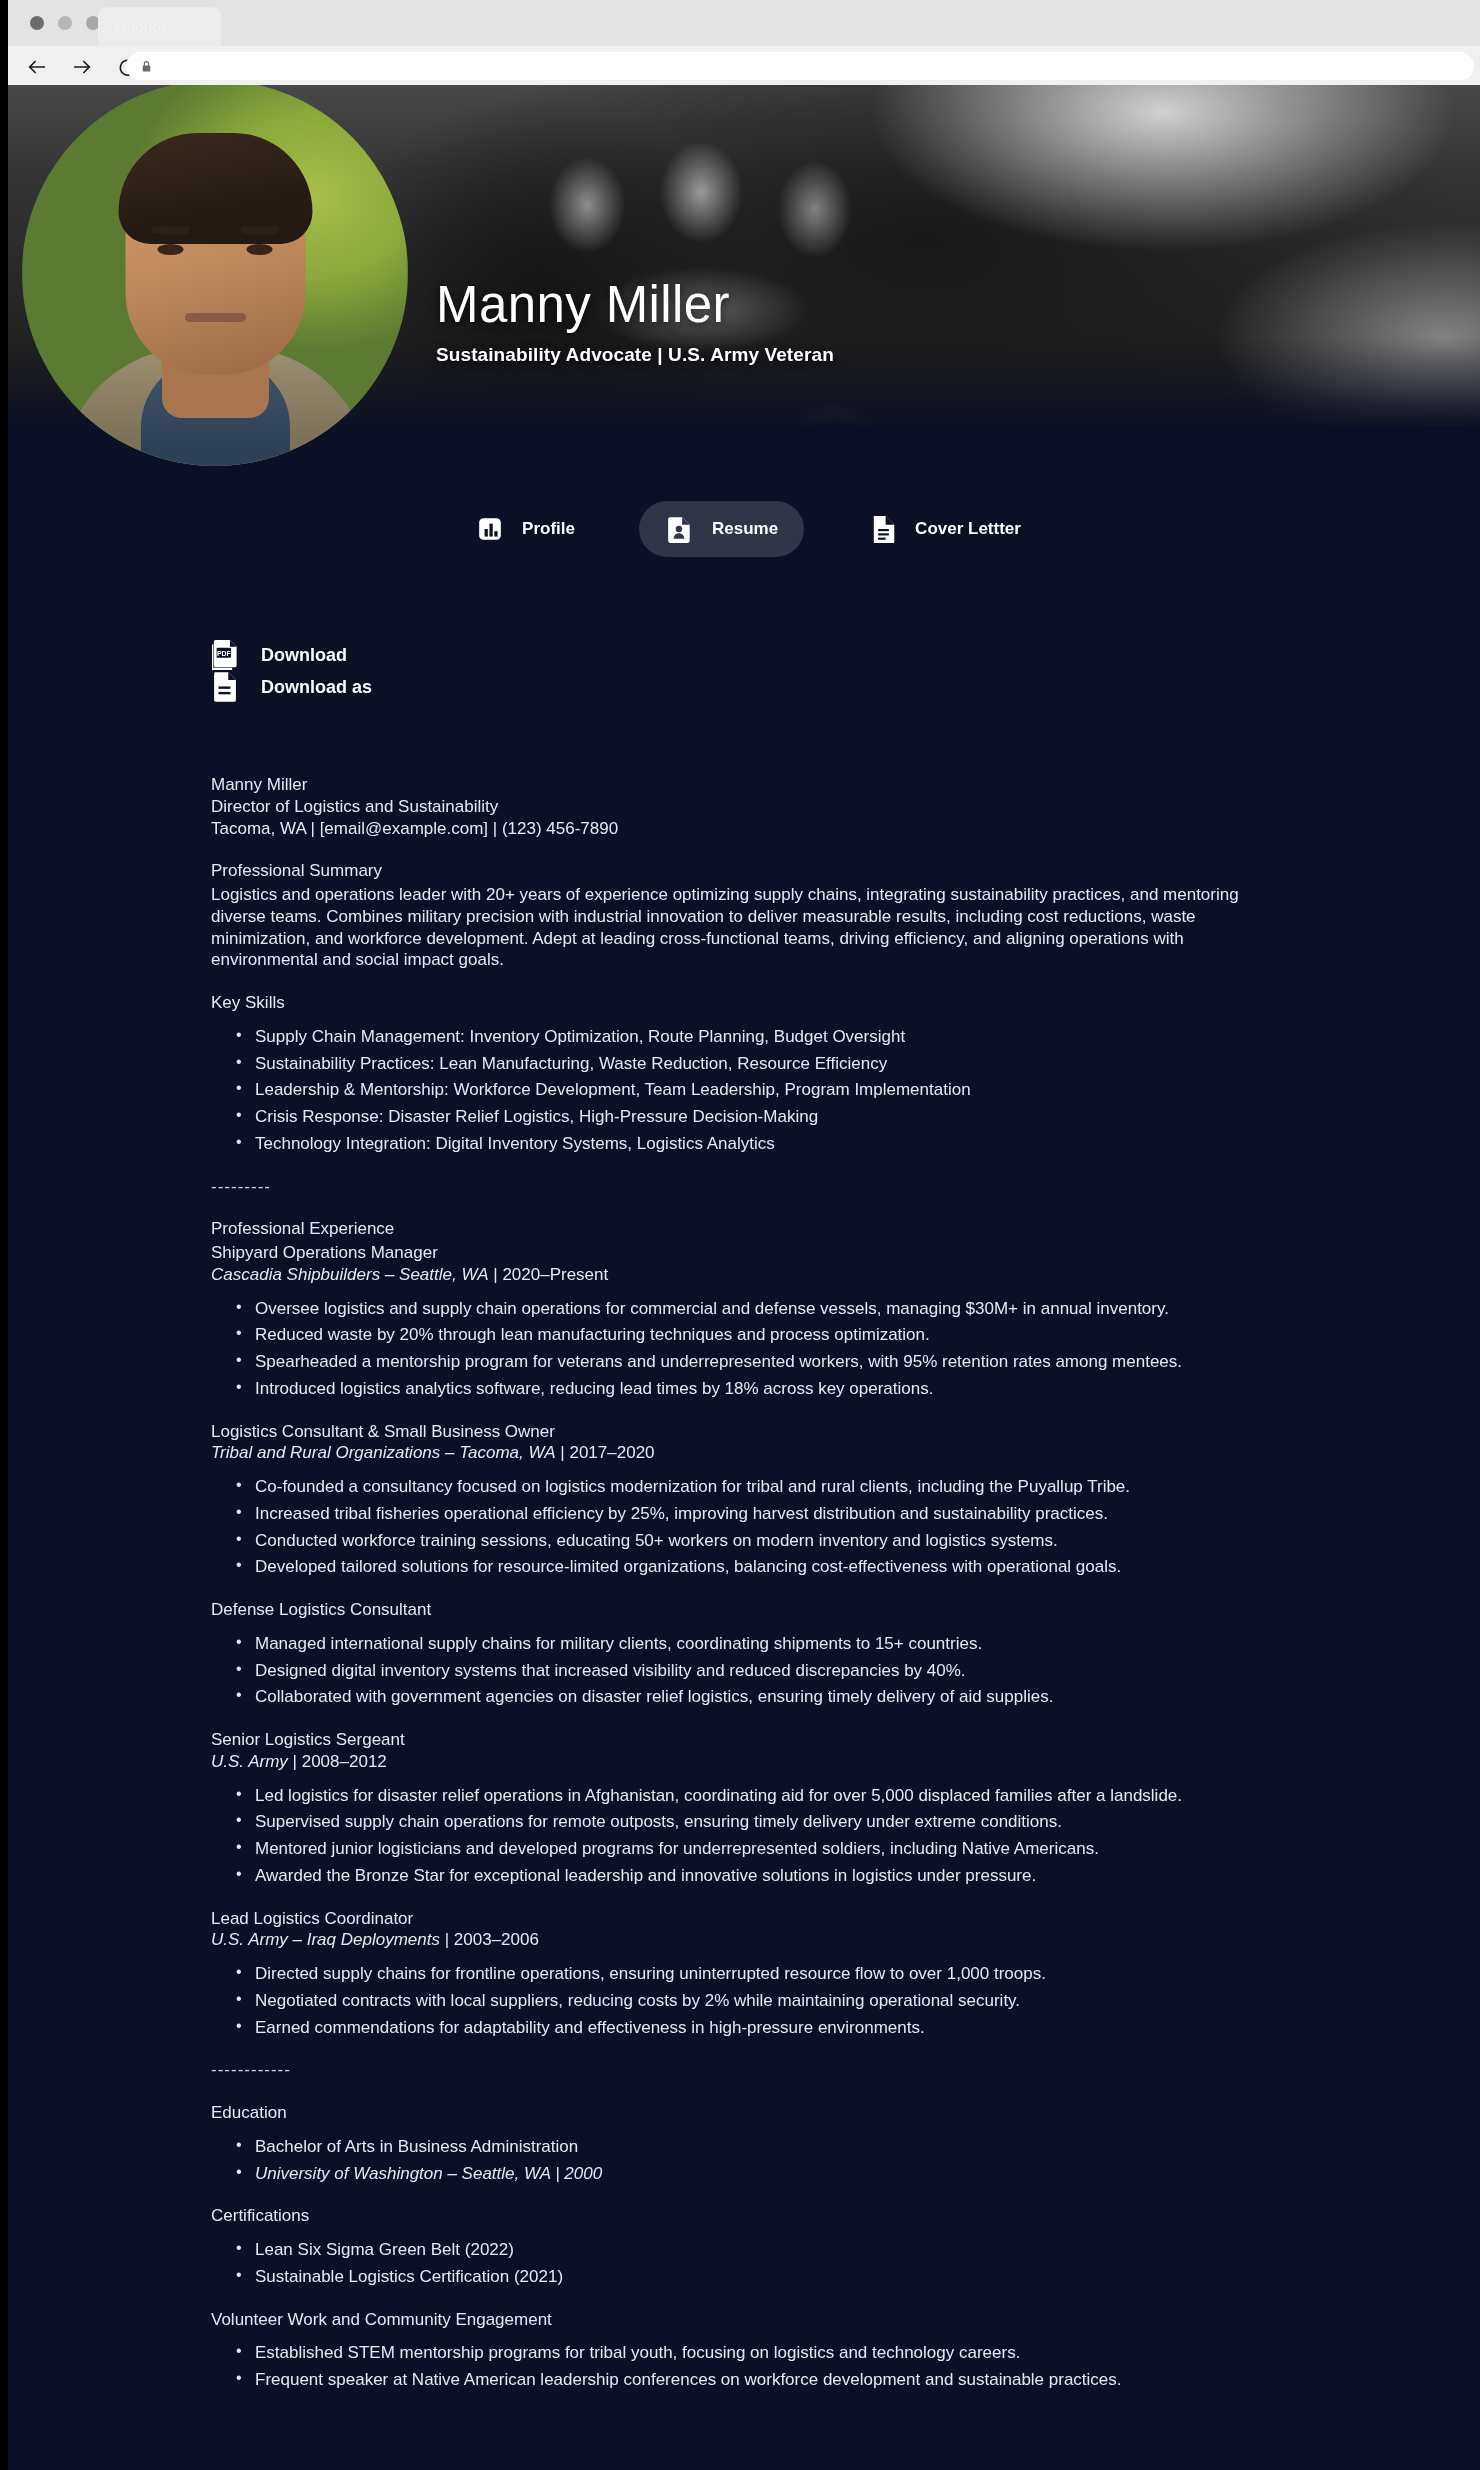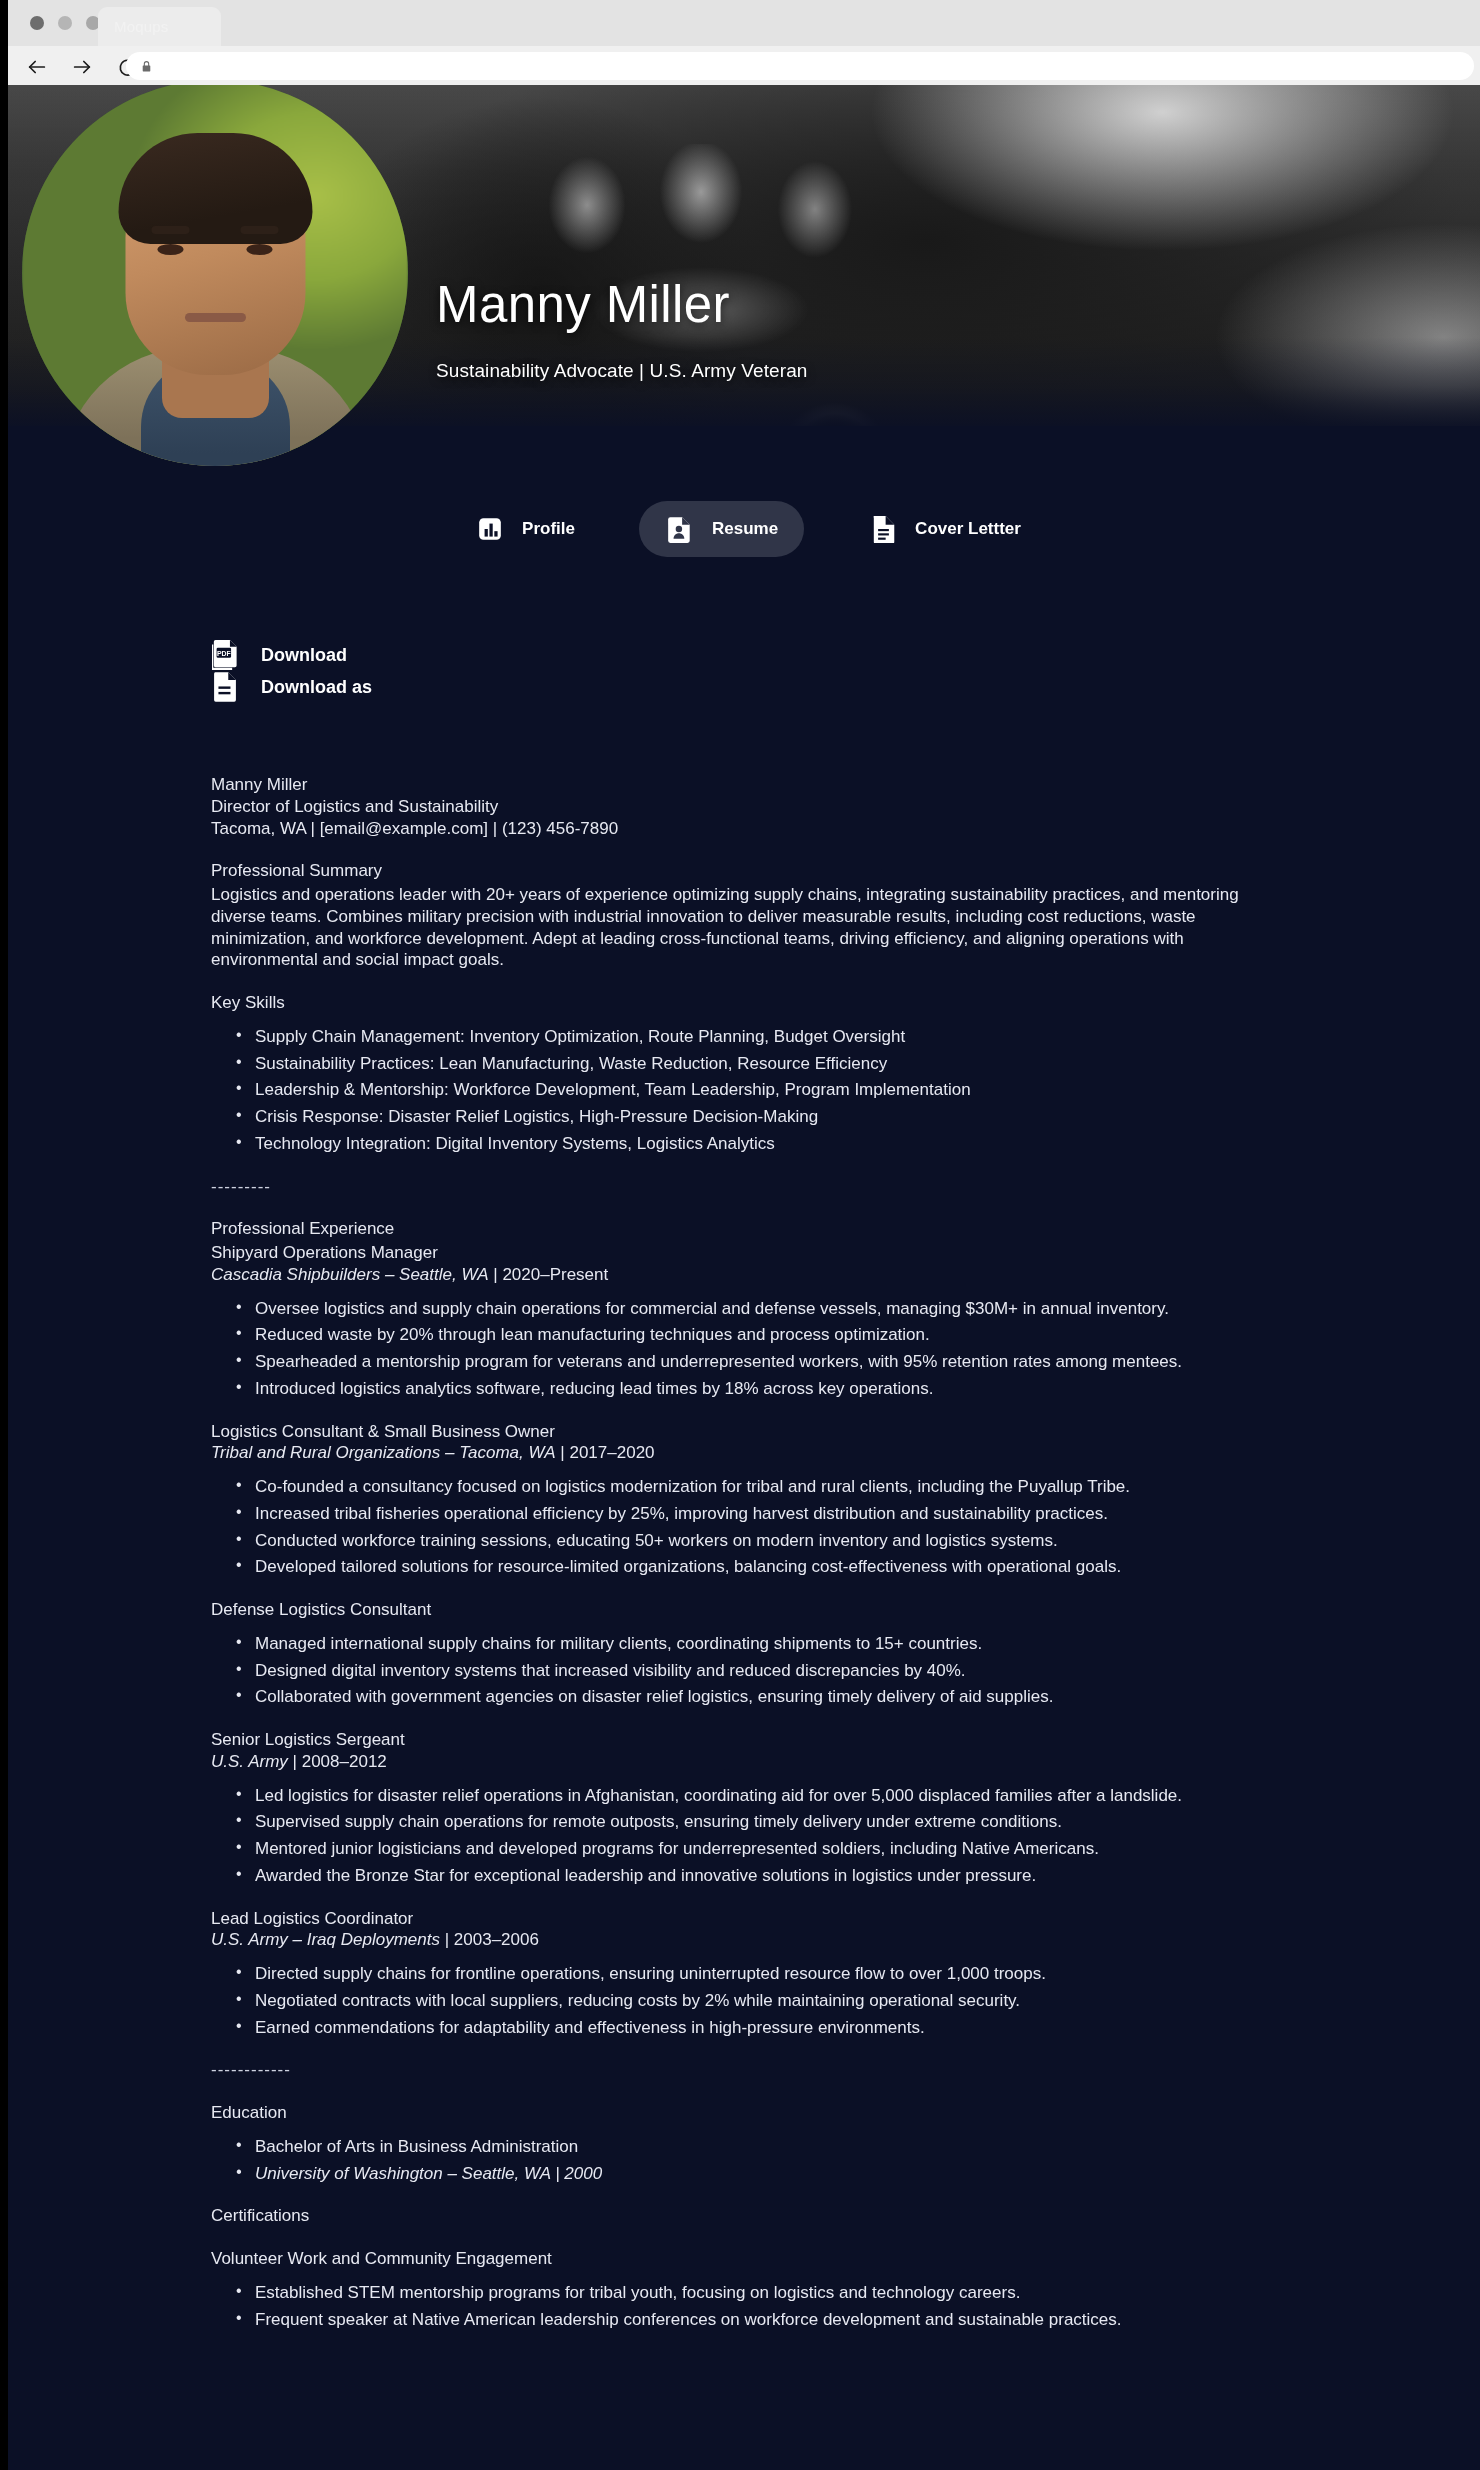--- a/index.html
+++ b/index.html
@@ -168,23 +168,23 @@
   }
   .hero-name {
     font-size: 51px;
     font-weight: 400;
     color: #ffffff;
     letter-spacing: 0.4px;
     line-height: 1.05;
     text-shadow: 0 2px 10px rgba(0,0,0,.75);
   }
   .hero-subtitle {
-    margin-top: 28px;
+    margin-top: 12px;
     font-size: 19px;
-    font-weight: 400;
+    font-weight: 700;
     color: #ffffff;
     letter-spacing: 0.1px;
     text-shadow: 0 2px 8px rgba(0,0,0,.8);
   }
 
   
   .avatar {
     position: absolute;
     left: 14px;
     top: -5px;
@@ -599,20 +599,24 @@
       <div class="blk">
         <p class="line head">Education</p>
         <ul>
           <li>Bachelor of Arts in Business Administration</li>
           <li class="em">University of Washington – Seattle, WA | 2000</li>
         </ul>
       </div>
 
       <div class="blk">
         <p class="line head">Certifications</p>
+        <ul>
+          <li>Lean Six Sigma Green Belt (2022)</li>
+          <li>Sustainable Logistics Certification (2021)</li>
+        </ul>
       </div>
 
       <div class="blk">
         <p class="line head">Volunteer Work and Community Engagement</p>
         <ul>
           <li>Established STEM mentorship programs for tribal youth, focusing on logistics and technology careers.</li>
           <li>Frequent speaker at Native American leadership conferences on workforce development and sustainable practices.</li>
         </ul>
       </div>
 

